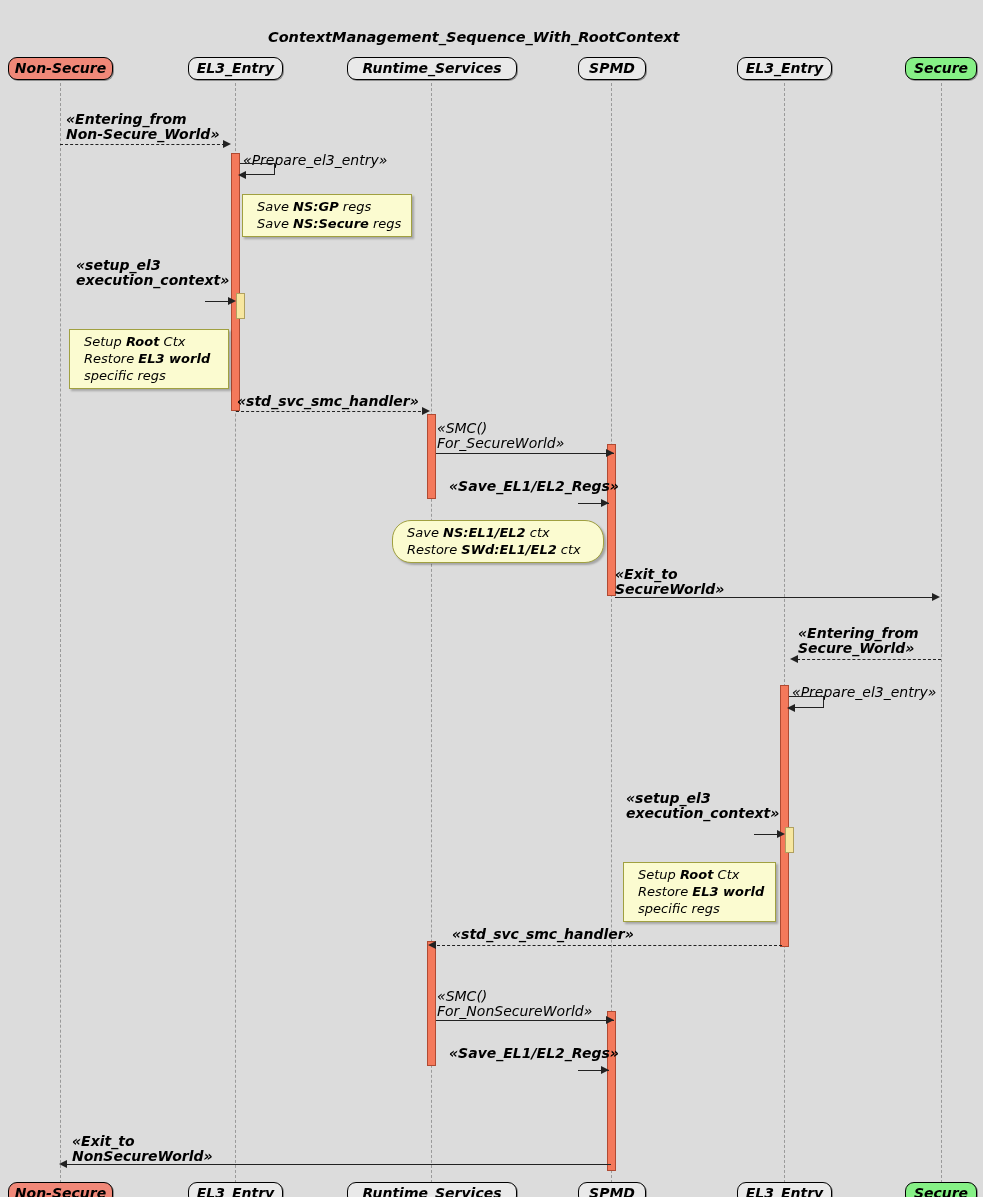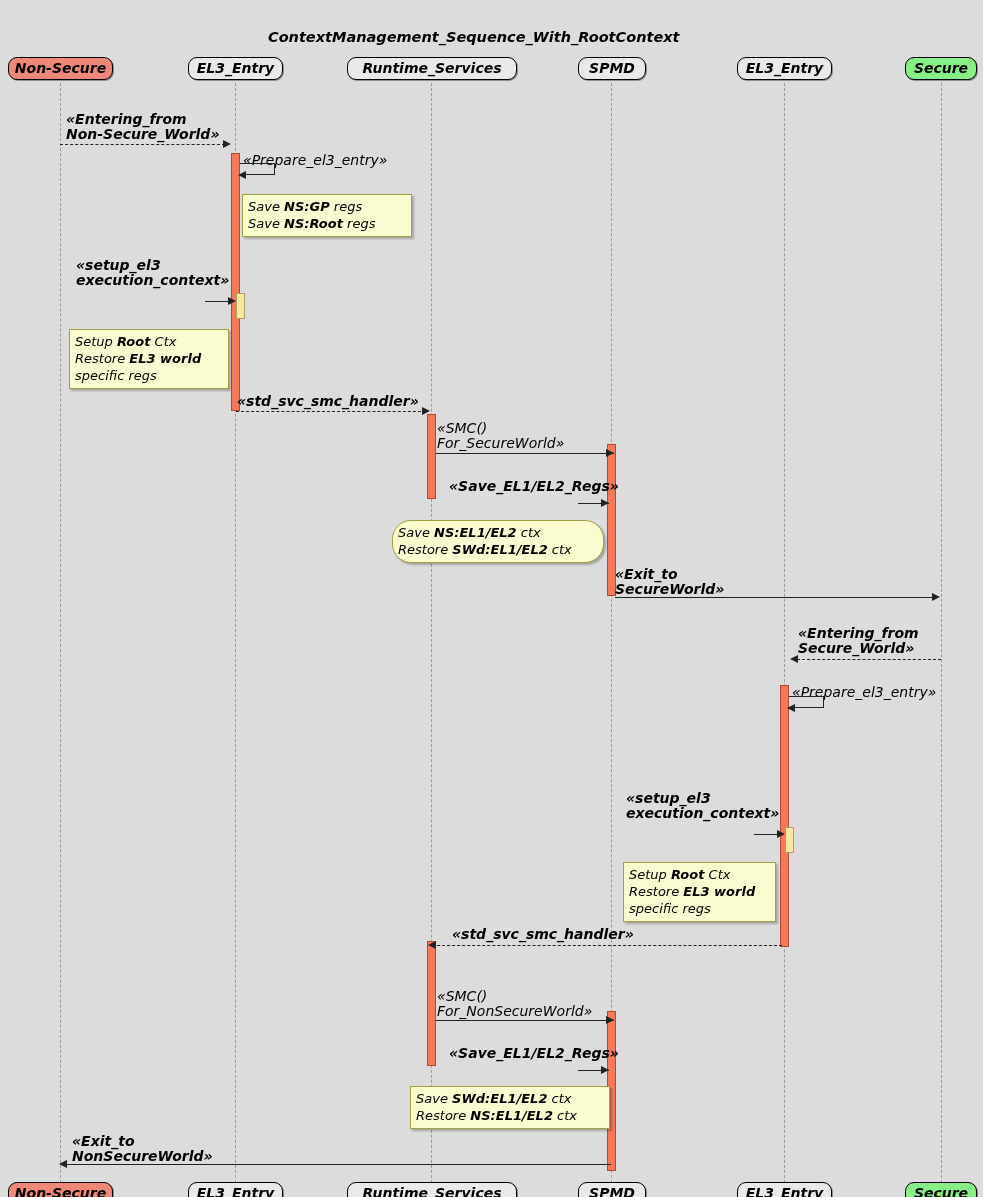--- a/index.html
+++ b/index.html
@@ -45,21 +45,21 @@
     background:#f7e7a0;
     border:1px solid #b0a060;
   }
   
   .note{
     position:absolute;
     background:#fbfbd0;
     border:1px solid #a0a040;
     font-size:13px;
     color:#000;
-    padding:3px 6px 4px 5px;
+    padding:3px 6px 4px 14px;
     box-sizing:border-box;
     line-height:17px;
     box-shadow:2px 2px 2px rgba(0,0,0,.25);
     white-space:nowrap;
   }
   .note b{font-weight:bold;}
   
   .arrow-line{position:absolute;height:0;border-top:1px solid #222;}
   .arrow-line.dashed{border-top:1px dashed #222;}
   .arrow-head{position:absolute;width:0;height:0;}
@@ -188,39 +188,35 @@
   <div class="arrow-line" style="left:578px;top:1054px;width:31px;"></div>
   <div class="arrow-head right" style="left:601px;top:1050px;"></div>
 
   <div class="msg b" style="left:72px;top:1118px;">«Exit_to
 NonSecureWorld»</div>
   <div class="arrow-line" style="left:62px;top:1148px;width:549px;"></div>
   <div class="arrow-head left" style="left:59px;top:1144px;"></div>
 
   <div class="note" style="left:242px;top:178px;width:170px;">
     <div>Save <b>NS:GP</b> regs</div>
-    <div>Save <b>NS:Root</b> regs</div>
+    <div>Save <b>NS:Secure</b> regs</div>
   </div>
 
   <div class="note" style="left:69px;top:313px;width:160px;">
     <div>Setup <b>Root</b> Ctx</div>
     <div>Restore <b>EL3 world</b></div>
     <div>specific regs</div>
   </div>
 
   <div class="note" style="left:392px;top:504px;width:212px;border-radius:19px;">
     <div>Save <b>NS:EL1/EL2</b> ctx</div>
     <div>Restore <b>SWd:EL1/EL2</b> ctx</div>
   </div>
 
 
   <div class="note" style="left:623px;top:846px;width:153px;">
     <div>Setup <b>Root</b> Ctx</div>
     <div>Restore <b>EL3 world</b></div>
     <div>specific regs</div>
   </div>
 
-  <div class="note" style="left:410px;top:1070px;width:200px;">
-    <div>Save <b>SWd:EL1/EL2</b> ctx</div>
-    <div>Restore <b>NS:EL1/EL2</b> ctx</div>
-  </div>
 
 </div>
 
 </body></html>

